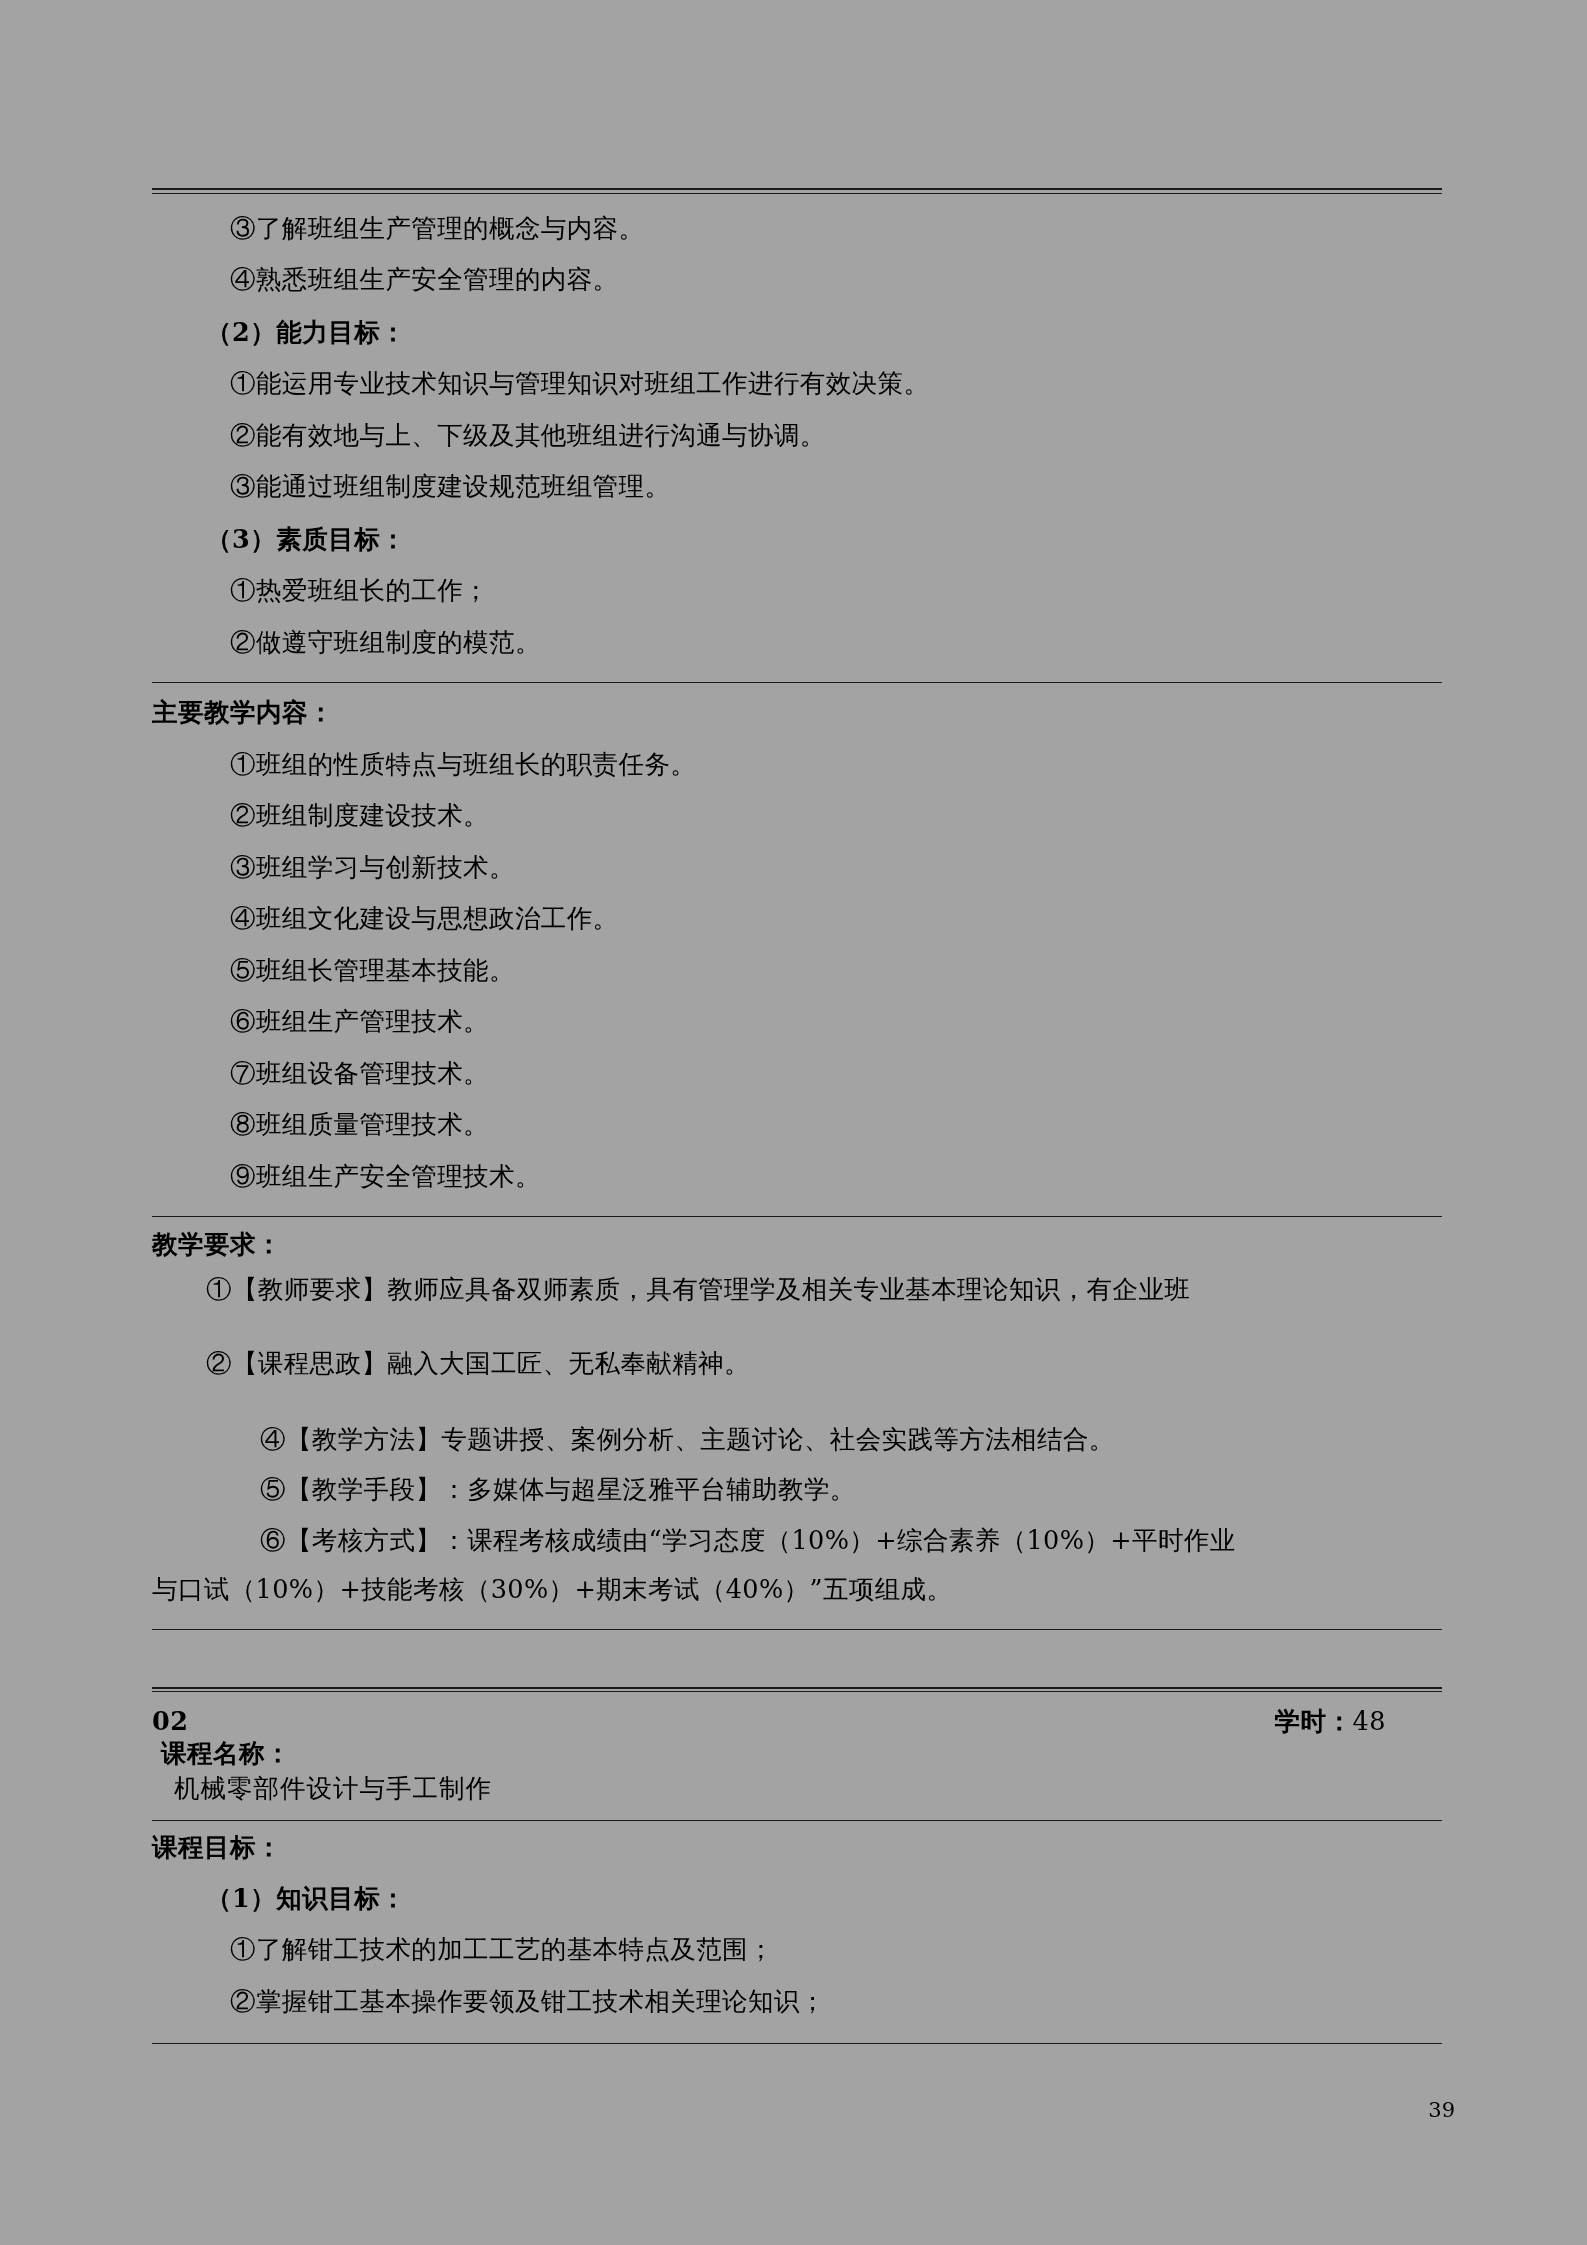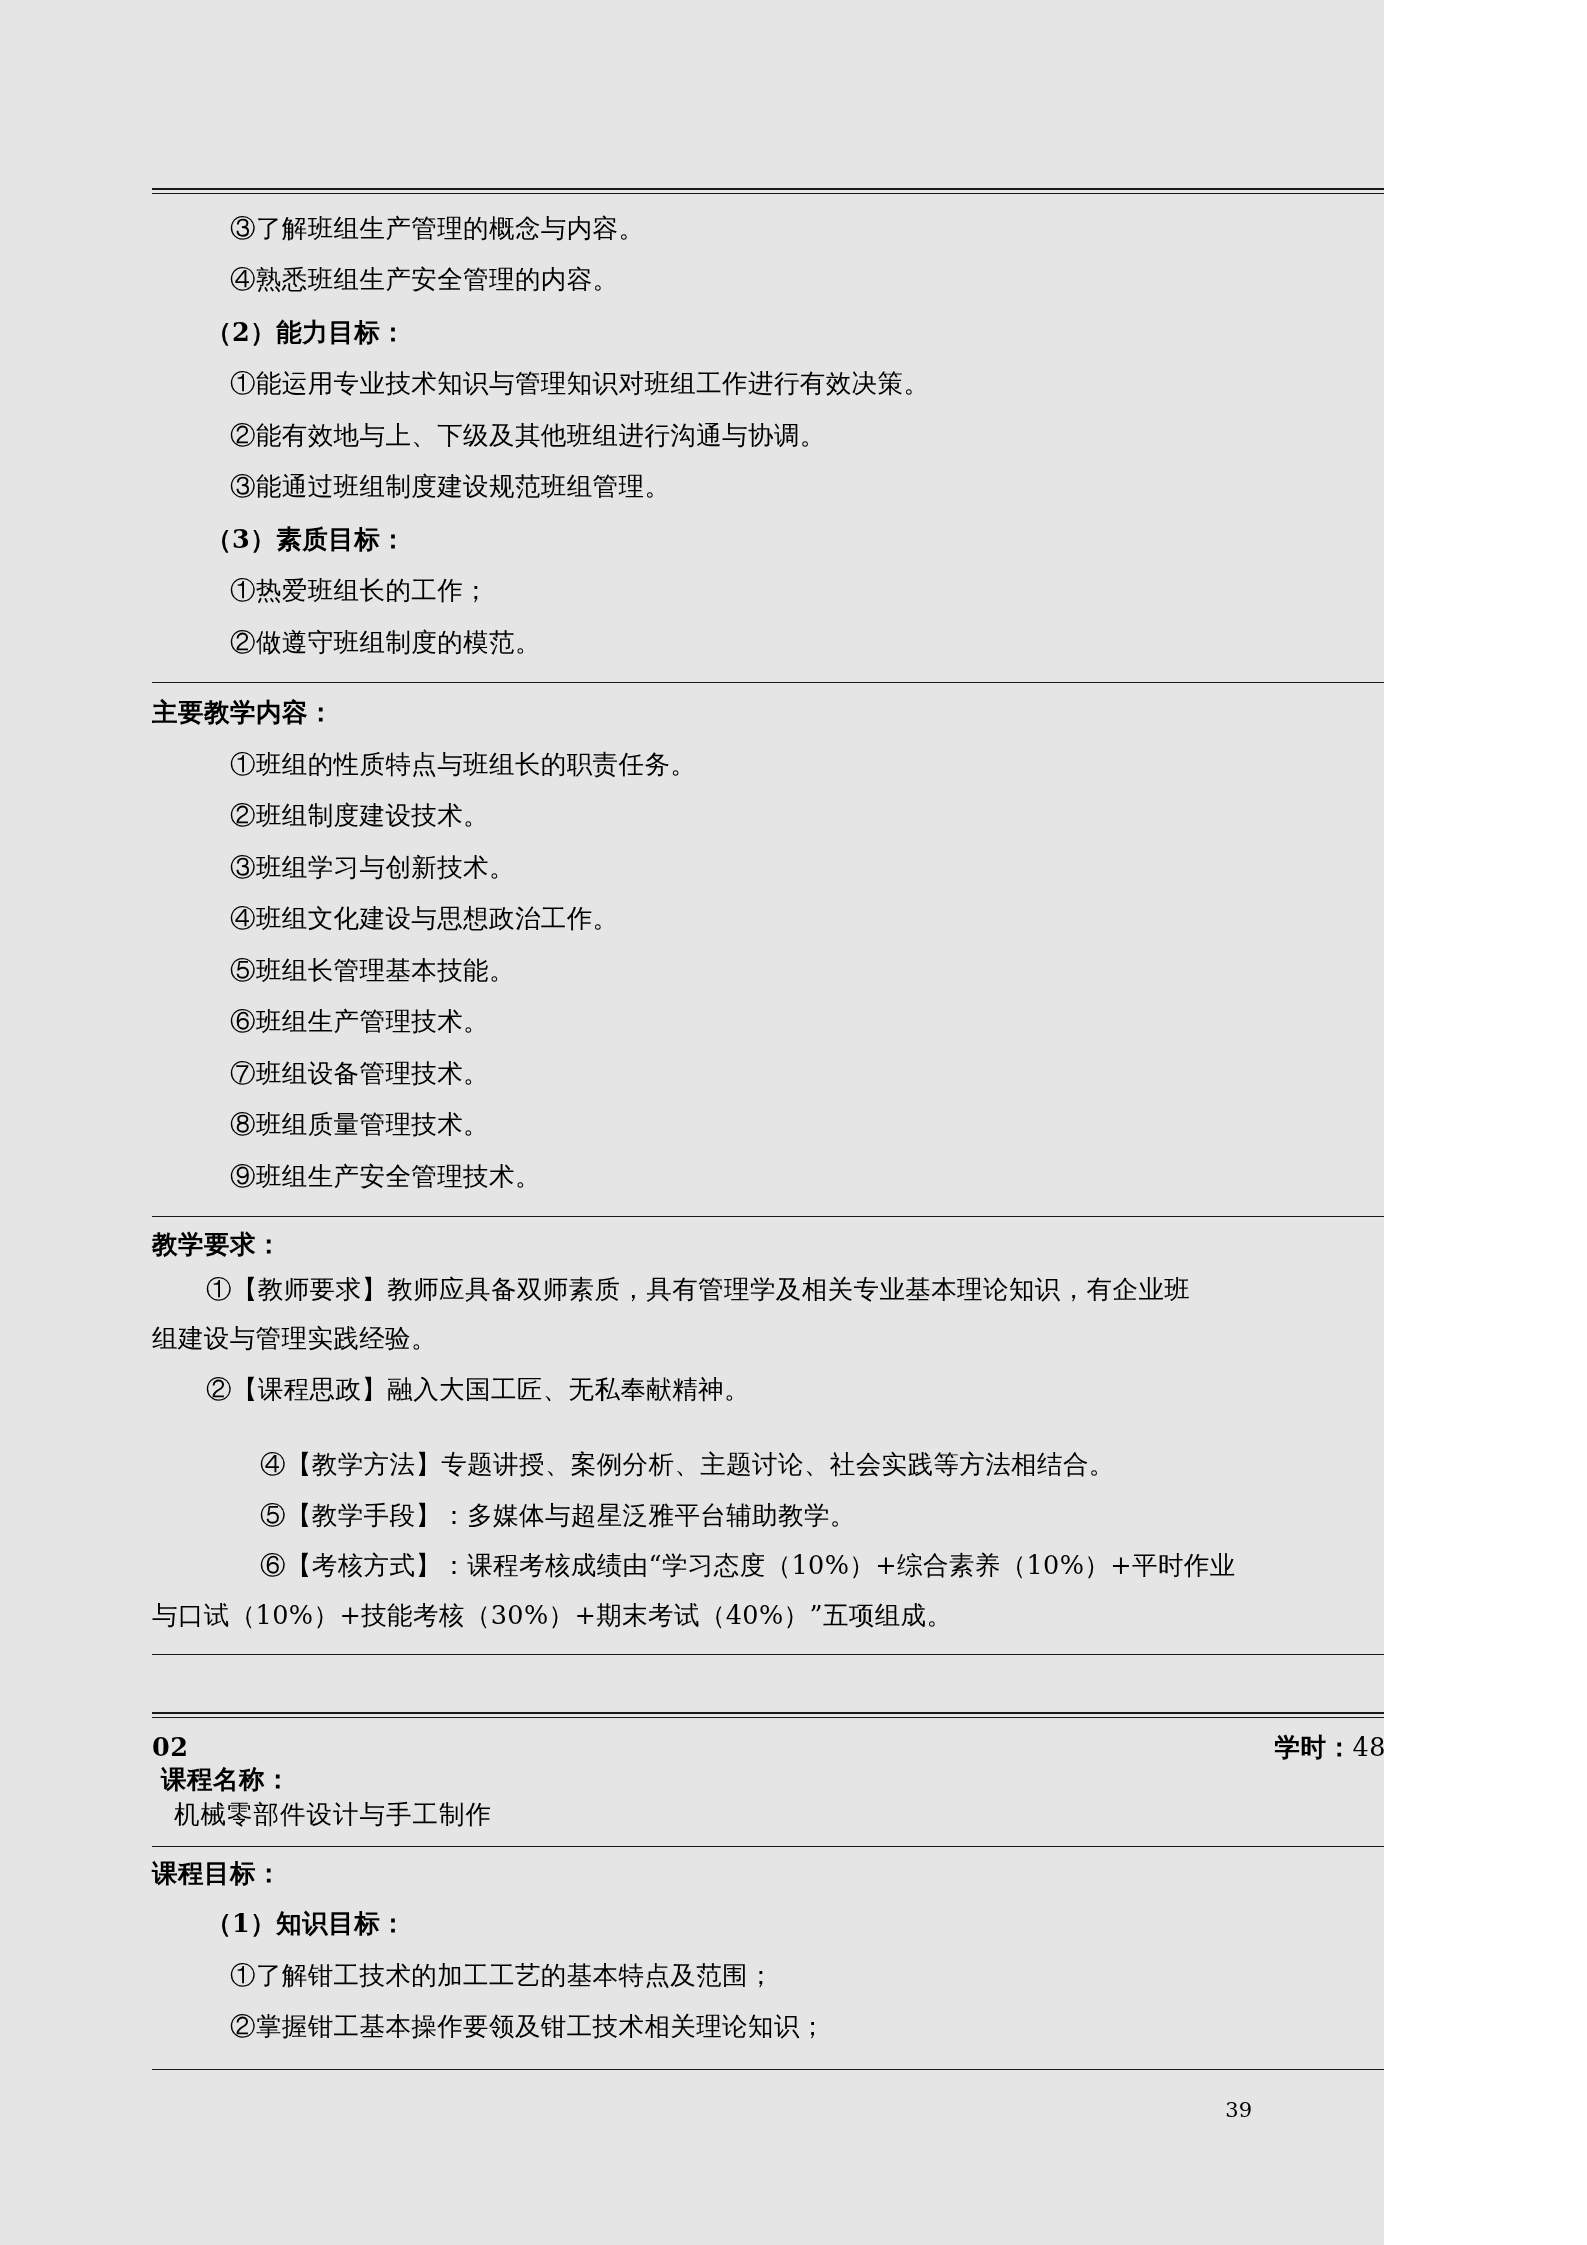--- a/index.html
+++ b/index.html
@@ -6,23 +6,23 @@
     margin: 0;
     padding: 0;
     background: #ffffff;
   }
   body {
     font-family: "DejaVu Serif", "Liberation Serif", serif;
     color: #000000;
   }
   .page {
     position: relative;
-    width: 1384px;
+    width: 1587px;
     height: 2245px;
-    background: #e5e5e5;
+    background: #a3a3a3;
     box-sizing: border-box;
     overflow: hidden;
   }
 
   
   .content {
     position: absolute;
     left: 152px;
     top: 0;
     width: 1290px;
@@ -156,21 +156,20 @@
 
     <div style="height:27px"></div>
     <hr class="rule-single">
 
     <div style="height:15px"></div>
     <div class="line blk bold-head indent-0">教学要求：</div>
 
     <div style="height:19px"></div>
     <div class="line blk indent-1">①【教师要求】教师应具备双师素质，具有管理学及相关专业基本理论知识，有企业班</div>
     <div style="height:24px"></div>
-    <div class="line blk indent-0">组建设与管理实践经验。</div>
 
     <div style="height:25px"></div>
     <div class="line blk indent-1">②【课程思政】融入大国工匠、无私奉献精神。</div>
     <div style="height:25px"></div>
     <div style="height:25px"></div>
     <div class="line blk indent-3">④【教学方法】专题讲授、案例分析、主题讨论、社会实践等方法相结合。</div>
     <div style="height:25px"></div>
     <div class="line blk indent-3">⑤【教学手段】：多媒体与超星泛雅平台辅助教学。</div>
     <div style="height:25px"></div>
     <div class="line blk indent-3">⑥【考核方式】：课程考核成绩由“学习态度（10%）+综合素养（10%）+平时作业</div>

